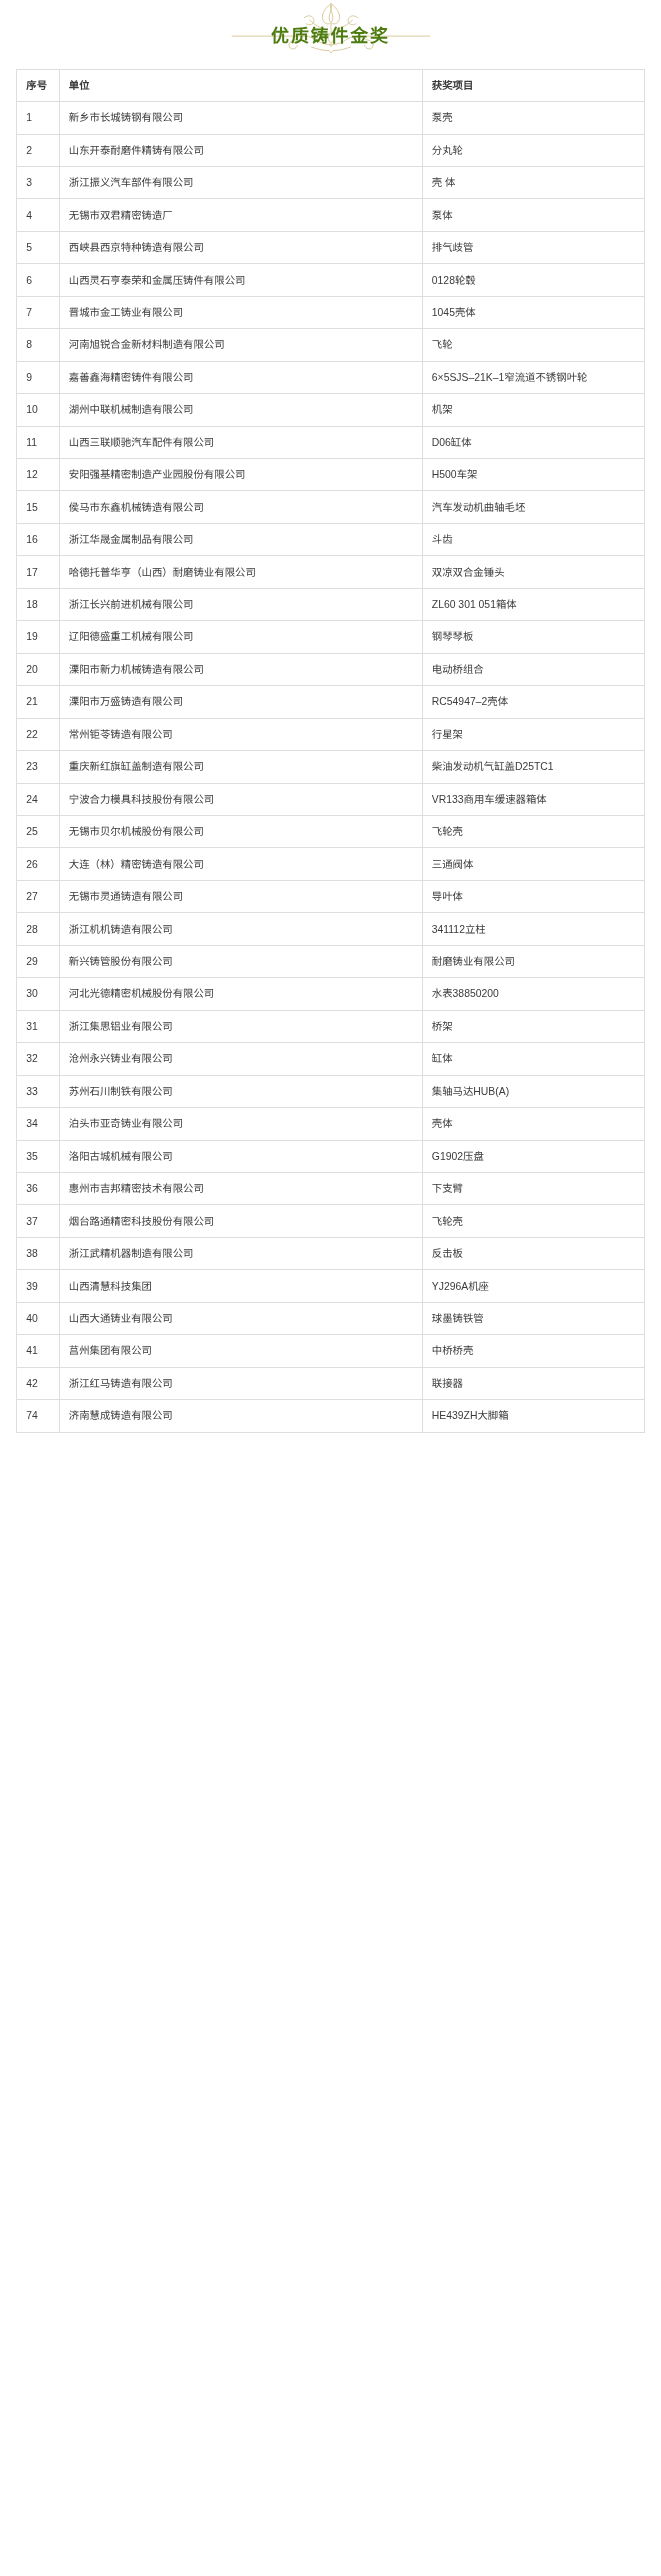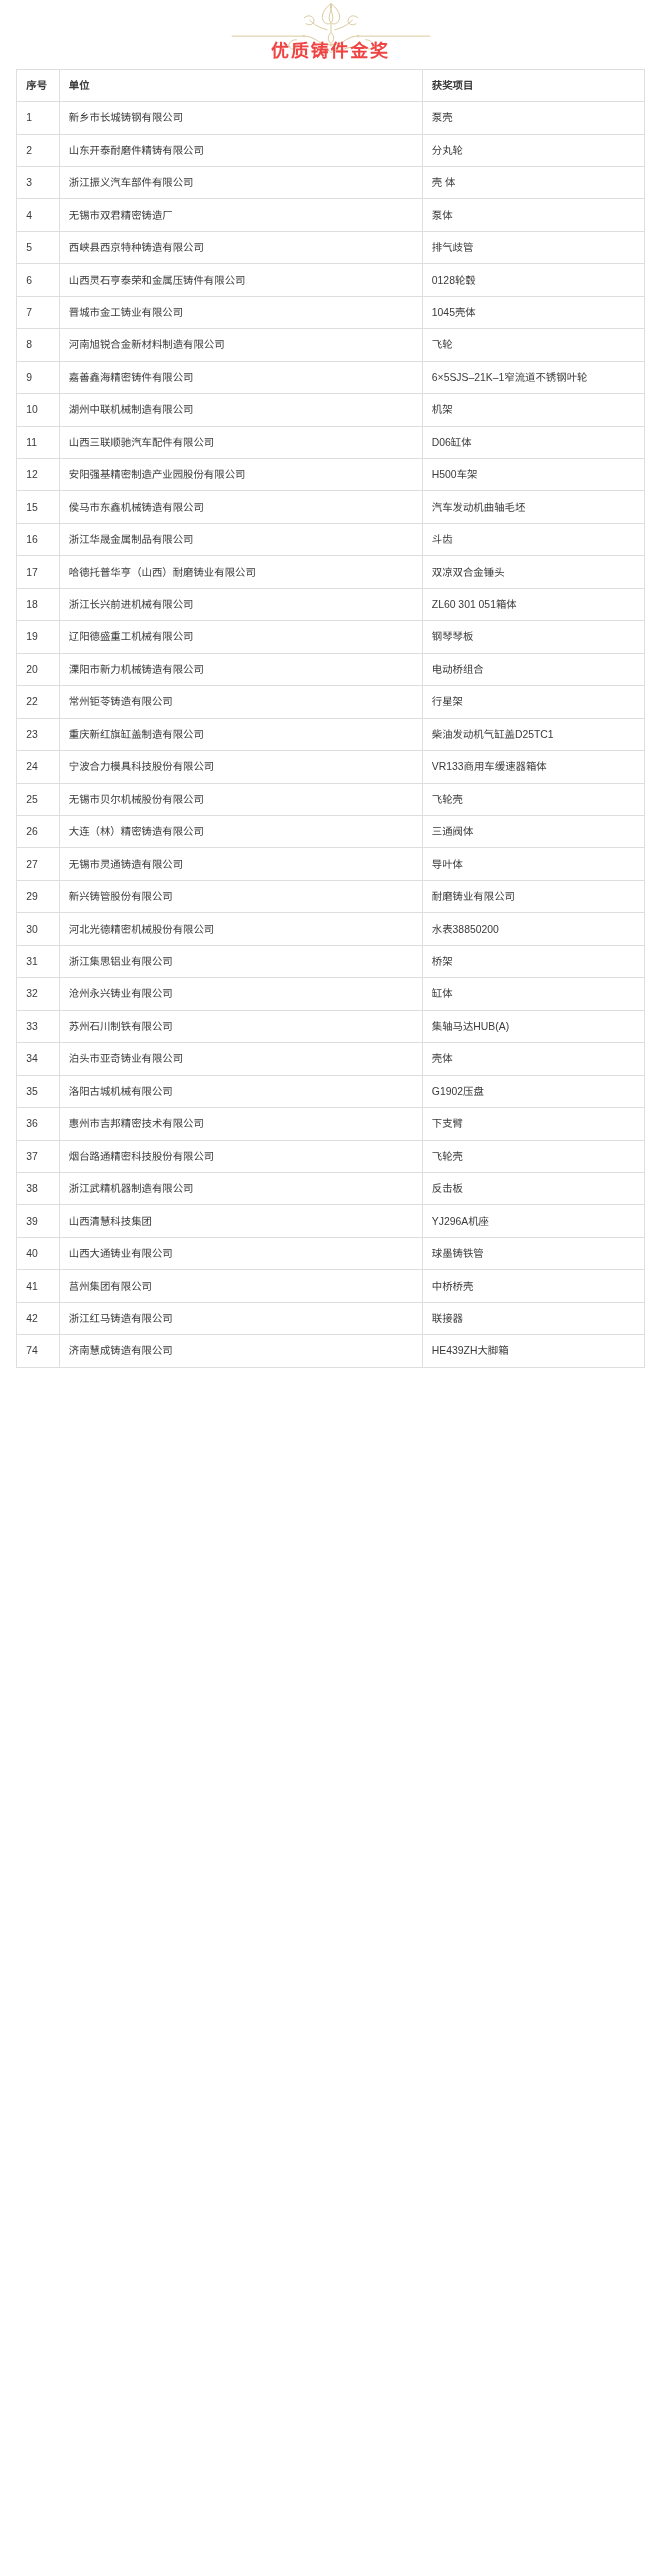--- a/index.html
+++ b/index.html
@@ -37,25 +37,25 @@
     justify-content: center;
     pointer-events: none;
   }
   .ornament svg {
     display: block;
   }
   .doc-title {
     position: absolute;
     left: 0;
     right: 0;
-    top: 36px;
+    top: 21px;
     text-align: center;
     font-size: 18px;
     letter-spacing: 1.8px;
-    color: #ef4444;
+    color: #4d7c0f;
     font-weight: bold;
     font-family: "Liberation Serif", "DejaVu Serif", serif;
   }
 
   
   .table-wrap {
     margin: 3.6px 16.3px 0 16.3px;
     border-top: 0.9px solid #dedede;
     border-left: 0.9px solid #dedede;
   }
@@ -231,20 +231,25 @@
           <td class="cell-no">19</td>
           <td>辽阳德盛重工机械有限公司</td>
           <td>钢琴琴板</td>
         </tr>
         <tr>
           <td class="cell-no">20</td>
           <td>溧阳市新力机械铸造有限公司</td>
           <td>电动桥组合</td>
         </tr>
         <tr>
+          <td class="cell-no">21</td>
+          <td>溧阳市万盛铸造有限公司</td>
+          <td>RC54947–2壳体</td>
+        </tr>
+        <tr>
           <td class="cell-no">22</td>
           <td>常州钜苓铸造有限公司</td>
           <td>行星架</td>
         </tr>
         <tr>
           <td class="cell-no">23</td>
           <td>重庆新红旗缸盖制造有限公司</td>
           <td>柴油发动机气缸盖D25TC1</td>
         </tr>
         <tr>
@@ -261,20 +266,25 @@
           <td class="cell-no">26</td>
           <td>大连（林）精密铸造有限公司</td>
           <td>三通阀体</td>
         </tr>
         <tr>
           <td class="cell-no">27</td>
           <td>无锡市灵通铸造有限公司</td>
           <td>导叶体</td>
         </tr>
         <tr>
+          <td class="cell-no">28</td>
+          <td>浙江机机铸造有限公司</td>
+          <td>341112立柱</td>
+        </tr>
+        <tr>
           <td class="cell-no">29</td>
           <td>新兴铸管股份有限公司</td>
           <td>耐磨铸业有限公司</td>
         </tr>
         <tr>
           <td class="cell-no">30</td>
           <td>河北光德精密机械股份有限公司</td>
           <td>水表38850200</td>
         </tr>
         <tr>

